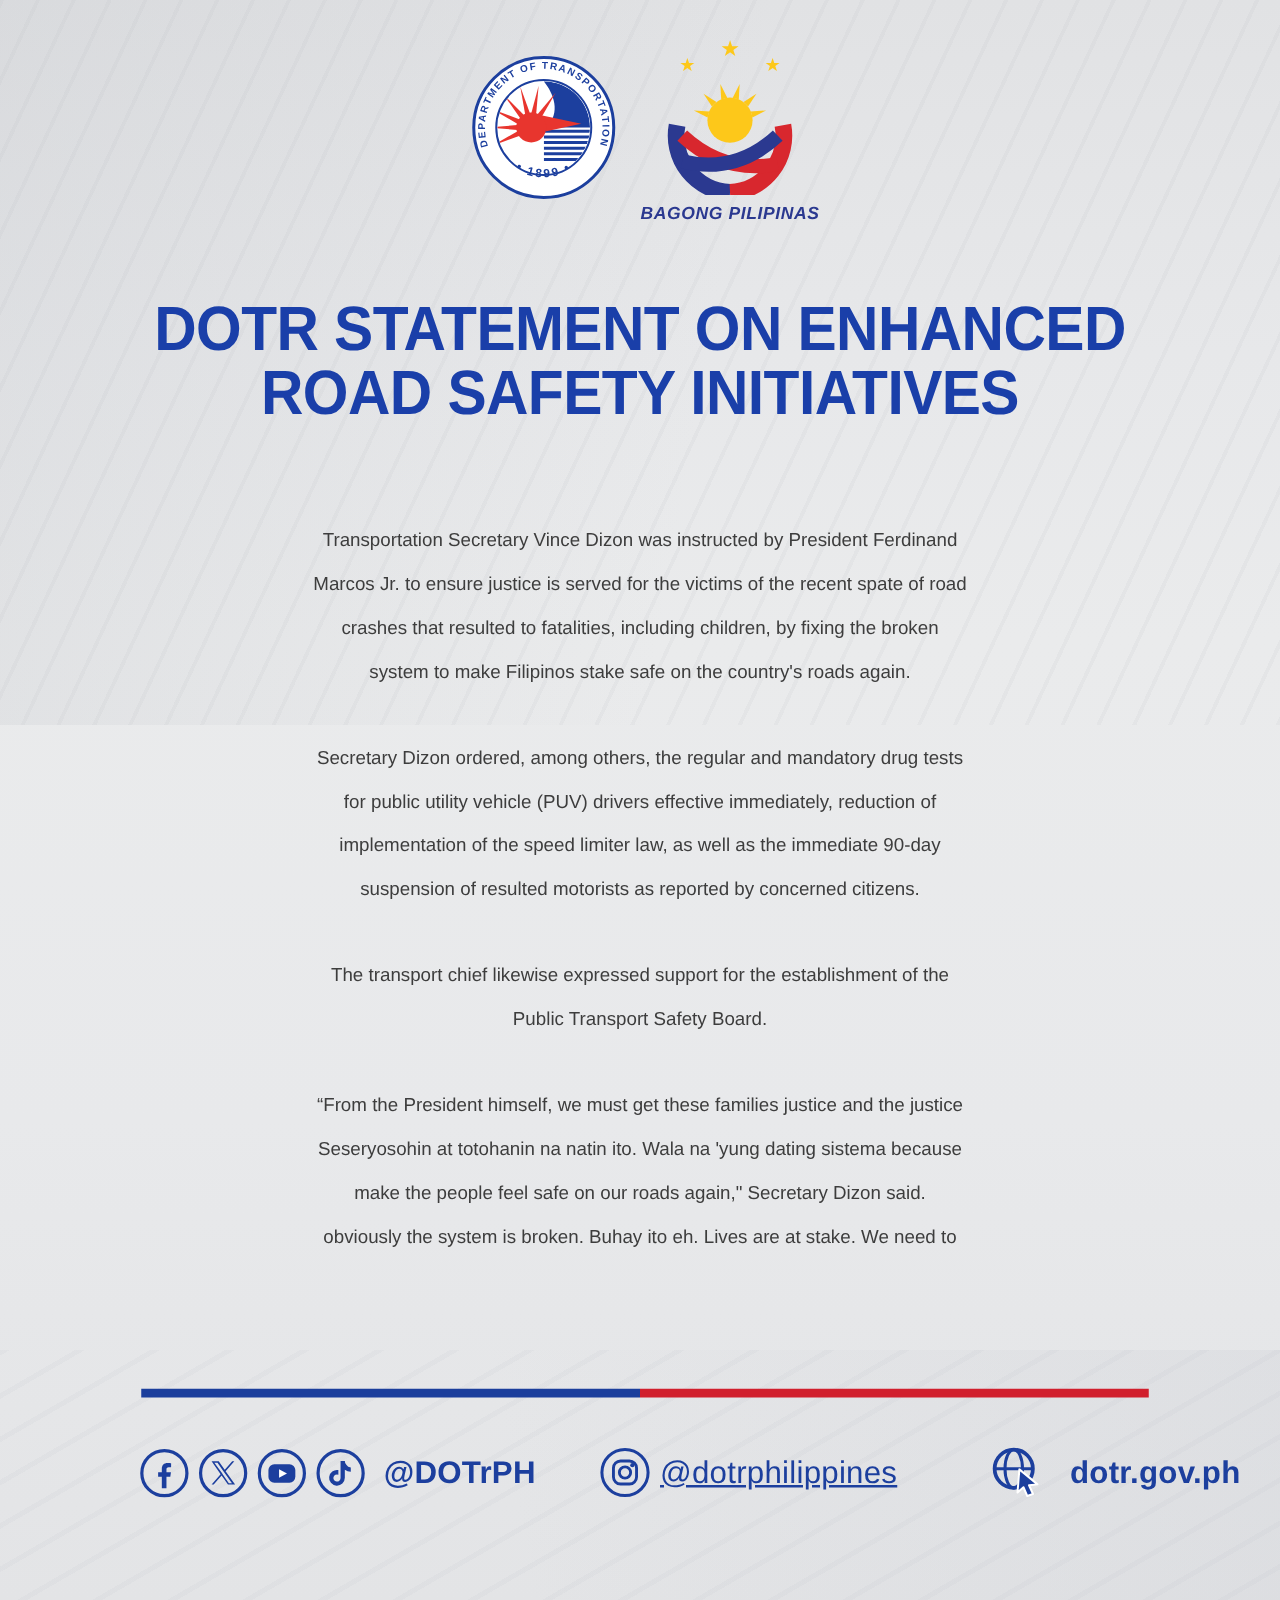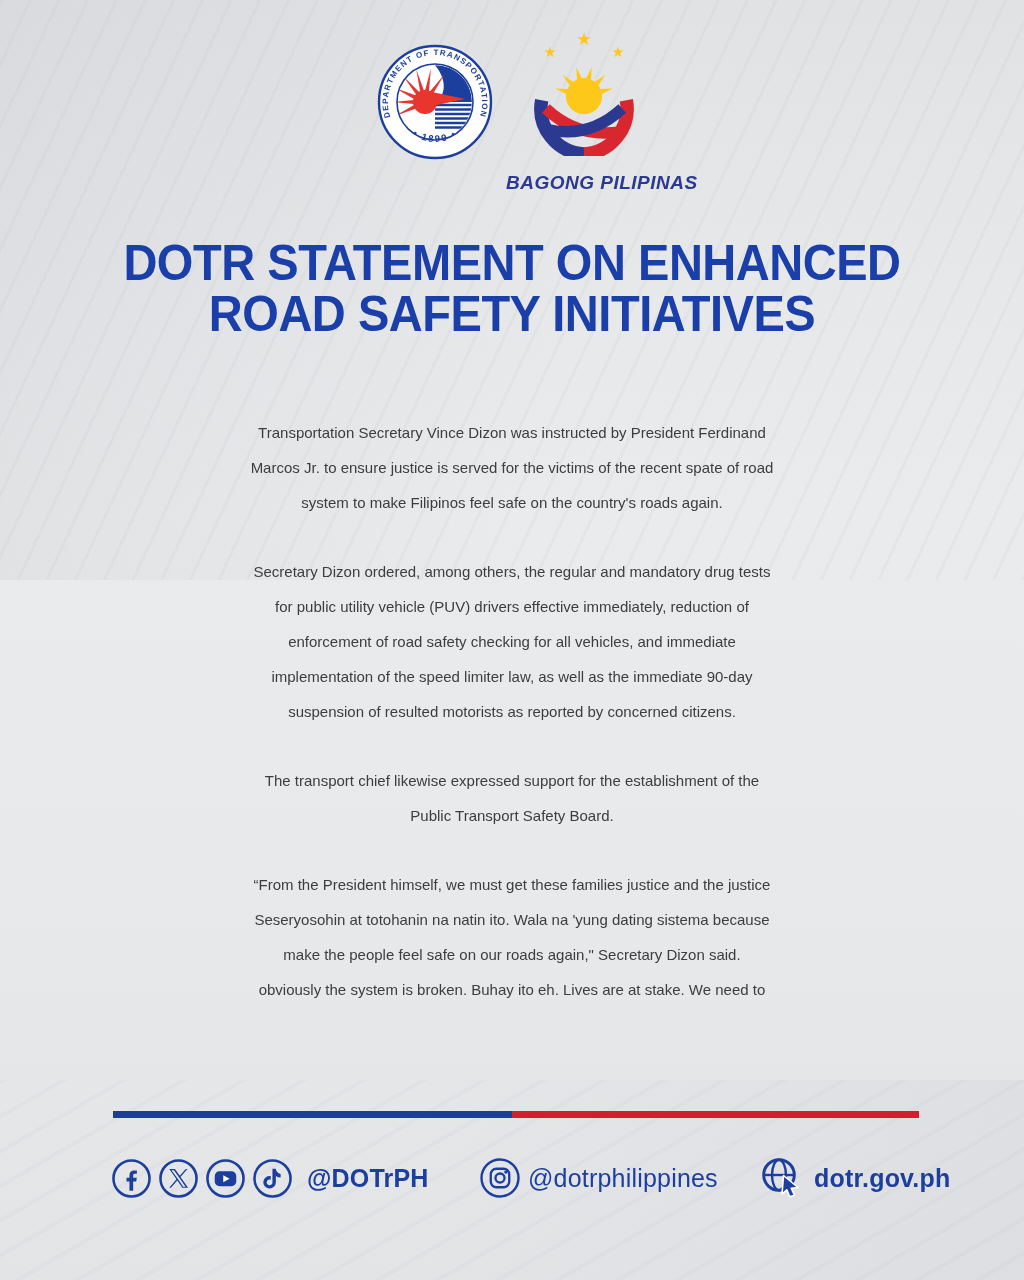--- a/index.html
+++ b/index.html
@@ -20,21 +20,21 @@
     bottom:0;height:200px;
     background:
       repeating-linear-gradient(150deg, rgba(182,186,196,0.10) 0 4px, rgba(255,255,255,0) 4px 30px),
       linear-gradient(260deg, rgba(200,203,210,0.25) 0%, rgba(232,233,235,0) 60%);
   }
   .header{position:absolute; top:28px; left:0; width:1024px; height:150px;}
   .seal{position:absolute; left:375px; top:14px; width:120px; height:120px;}
   .bagong{position:absolute; left:506px; top:0px; width:156px; text-align:center;}
   .bagong svg{display:block;}
   .bagong-word{
-    margin-top:16px; font-size:19px; font-weight:bold; font-style:italic;
+    margin-top:6px; font-size:14px; font-weight:bold; font-style:italic;
     letter-spacing:0.5px; color:#2b3990; white-space:nowrap;
   }
   .title{
     position:absolute; top:238px; left:0; width:1024px; text-align:center;
     color:#1a3fa9; font-weight:bold; font-size:50px; line-height:51px;
     letter-spacing:-0.5px; transform:scaleX(0.94); transform-origin:center;
   }
   .title .t-line{white-space:nowrap;}
   .bodytext{
     position:absolute; top:381px; left:62px; width:900px; text-align:center;
@@ -42,22 +42,22 @@
   }
   .bodytext p{margin:0 0 34px 0;}
   .bodytext .text-line{white-space:nowrap;}
   .divider{position:absolute; top:1111px; left:113px; width:806px; height:7px; display:flex;}
   .divider .seg{height:100%;}
   .divider .seg.blue{width:399px; background:#1b3e9c;}
   .divider .seg.red{flex:1; background:#d11f2d;}
   .footer{position:absolute; top:1156px; left:0; width:1024px; height:48px; color:#1c3f9e;}
   .fgroup{position:absolute; top:0; display:flex; align-items:center; height:44px;}
   .fgroup.g1{left:111px; gap:6px;}
-  .fgroup.g2{left:479px; gap:7px;}
-  .fgroup.g3{left:760px; gap:8px;}
+  .fgroup.g2{left:479px; gap:7px;text-decoration:underline;}
+  .fgroup.g3{left:792px; gap:18px;}
   .handle{font-size:25px; font-weight:bold; letter-spacing:0.2px; white-space:nowrap;}
   .handle.ig{font-weight:500;}
   .handle.web{font-weight:600;}
   .g1 .handle{margin-left:8px;}
   .icn{display:block;}
 </style>
 </head>
 <body>
 
 <div class="poster">
@@ -136,27 +136,27 @@
   <h1 class="title" style="margin:0;">
     <div class="t-line">DOTR STATEMENT ON ENHANCED</div>
     <div class="t-line">ROAD SAFETY INITIATIVES</div>
   </h1>
 
   <div class="bodytext">
     <p>
       </p>
       <div class="text-line">Transportation Secretary Vince Dizon was instructed by President Ferdinand</div>
       <div class="text-line">Marcos Jr. to ensure justice is served for the victims of the recent spate of road</div>
-      <div class="text-line">system to make Filipinos feel safe on the country's roads again.</div>
+      <div class="text-line">crashes that resulted to fatalities, including children, by fixing the broken</div>
+      <div class="text-line">system to make Filipinos stake safe on the country's roads again.</div>
     <p></p>
     <p>
       </p>
       <div class="text-line">Secretary Dizon ordered, among others, the regular and mandatory drug tests</div>
       <div class="text-line">for public utility vehicle (PUV) drivers effective immediately, reduction of</div>
-      <div class="text-line">enforcement of road safety checking for all vehicles, and immediate</div>
       <div class="text-line">implementation of the speed limiter law, as well as the immediate 90-day</div>
       <div class="text-line">suspension of resulted motorists as reported by concerned citizens.</div>
     <p></p>
     <p>
       </p>
       <div class="text-line">The transport chief likewise expressed support for the establishment of the</div>
       <div class="text-line">Public Transport Safety Board.</div>
     <p></p>
     <p>
       </p>

